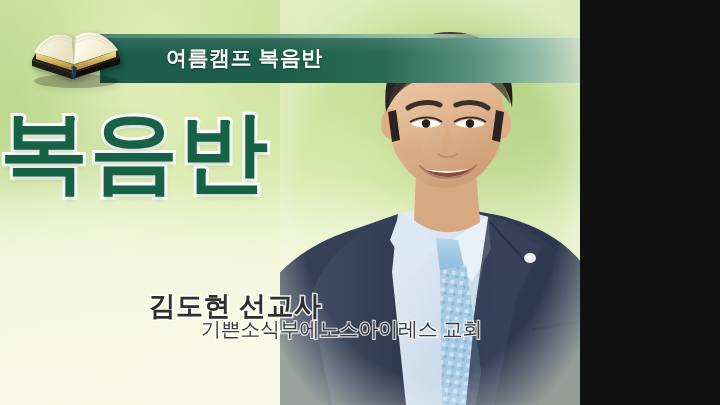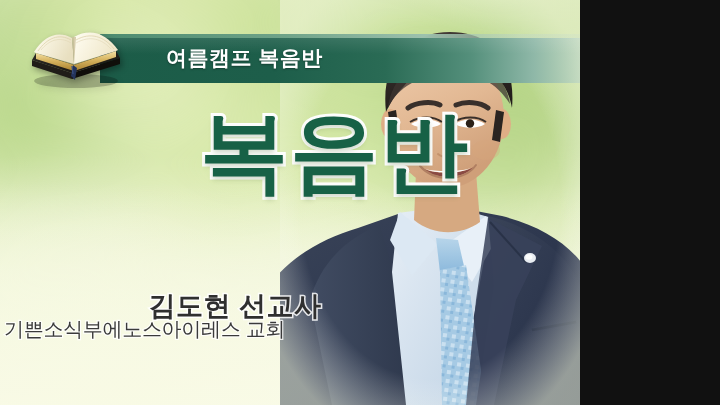--- a/index.html
+++ b/index.html
@@ -104,21 +104,21 @@
     height: 66px;
     filter: drop-shadow(2px 3px 3px rgba(0,0,0,.35));
   }
 
   
   .main-title {
     position: absolute;
     left: 0;
     top: 108px;
     width: 470px;
-    text-align: right;
+    text-align: left;
     font-size: 88px;
     line-height: 1;
     font-weight: 700;
     color: #176146;
     letter-spacing: 2px;
     -webkit-text-stroke: 6px #ffffff;
     paint-order: stroke fill;
     text-shadow: 0 3px 5px rgba(90,120,70,.28);
     white-space: nowrap;
   }
@@ -133,24 +133,24 @@
     font-size: 27px;
     font-weight: 700;
     color: #2f2f2f;
     letter-spacing: .5px;
     -webkit-text-stroke: 3px rgba(255,255,255,.85);
     paint-order: stroke fill;
     white-space: nowrap;
   }
   .speaker-church {
     position: absolute;
-    left: 4px;
+    left: 12px;
     top: 316px;
     width: 470px;
-    text-align: left;
+    text-align: right;
     font-size: 20px;
     font-weight: 400;
     color: #3a3a3a;
     letter-spacing: -.3px;
     -webkit-text-stroke: 2.4px rgba(255,255,255,.8);
     paint-order: stroke fill;
     white-space: nowrap;
   }
 
   

